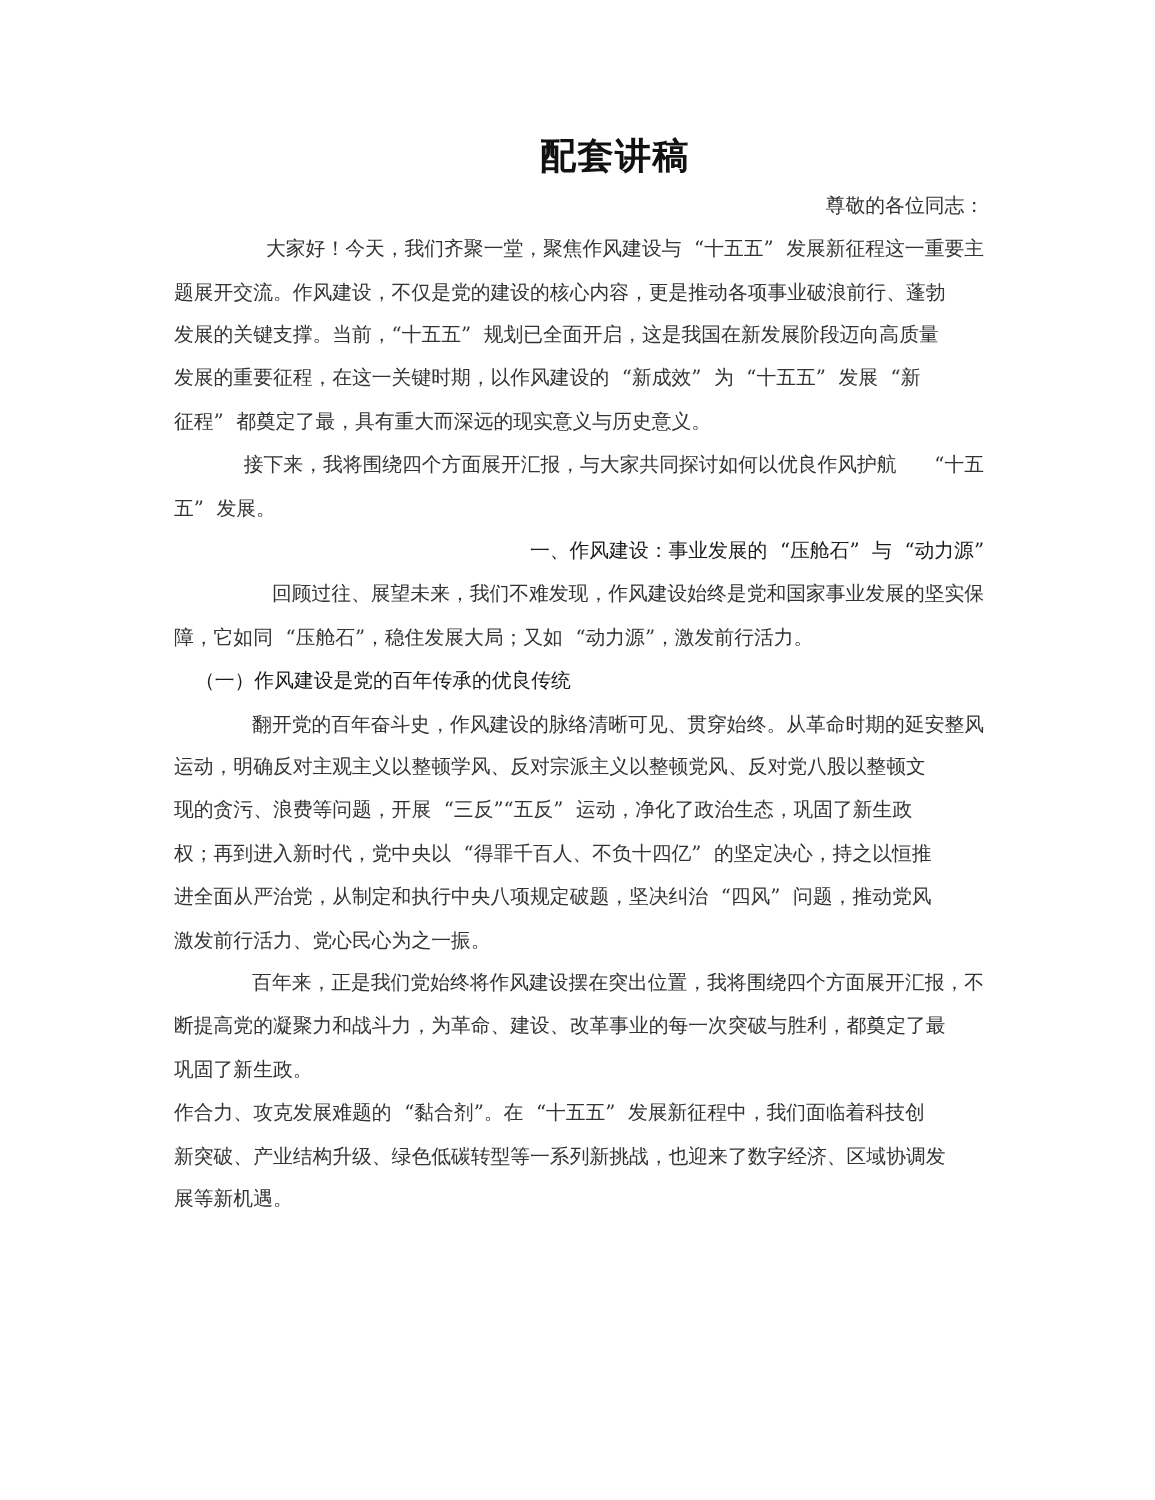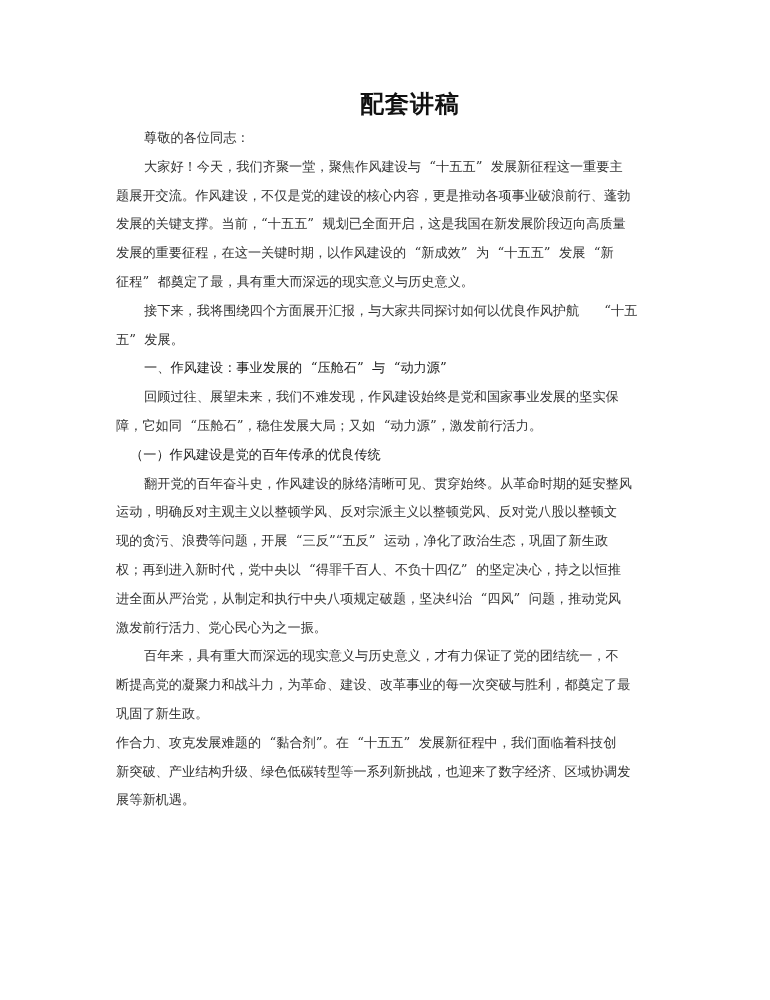--- a/index.html
+++ b/index.html
@@ -11,21 +11,21 @@
       position: absolute; left: 0; top: 88px; width: 820px; text-align: center;
       font-family: "DejaVu Serif", "Liberation Serif", serif;
       font-size: 24px; font-weight: bold; color: #111111; letter-spacing: 1px;
     }
     .body {
       position: absolute; left: 116px; top: 124px; width: 540px;
       font-family: "DejaVu Serif", "Liberation Serif", serif;
       font-size: 13.2px; color: #333333; line-height: 28.8px;
     }
     .line { display: block; white-space: pre; height: 28.8px; overflow: visible; }
-    .indent { padding-left: 28px; }
+    .indent { padding-left: 28px; text-align: right; }
     .subindent { padding-left: 14px; }
     .bold { font-weight: normal; color: #1a1a1a; }
   </style>
 </head>
 <body>
 
 <div class="page">
   <div class="title">配套讲稿</div>
 
   <div class="body">
@@ -50,21 +50,21 @@
       <span class="line">障，它如同  “压舱石”，稳住发展大局；又如  “动力源”，激发前行活力。</span>
 
       <div>
         <span class="line subindent bold">（一）作风建设是党的百年传承的优良传统</span>
         <span class="line indent">翻开党的百年奋斗史，作风建设的脉络清晰可见、贯穿始终。从革命时期的延安整风</span>
         <span class="line">运动，明确反对主观主义以整顿学风、反对宗派主义以整顿党风、反对党八股以整顿文</span>
         <span class="line">现的贪污、浪费等问题，开展  “三反”“五反”  运动，净化了政治生态，巩固了新生政</span>
         <span class="line">权；再到进入新时代，党中央以  “得罪千百人、不负十四亿”  的坚定决心，持之以恒推</span>
         <span class="line">进全面从严治党，从制定和执行中央八项规定破题，坚决纠治  “四风”  问题，推动党风</span>
         <span class="line">激发前行活力、党心民心为之一振。</span>
-        <span class="line indent">百年来，具有重大而深远的现实意义与历史意义，才有力保证了党的团结统一，不</span>
+        <span class="line indent">百年来，正是我们党始终将作风建设摆在突出位置，我将围绕四个方面展开汇报，不</span>
         <span class="line">断提高党的凝聚力和战斗力，为革命、建设、改革事业的每一次突破与胜利，都奠定了最</span>
         <span class="line">巩固了新生政。</span>
       </div>
 
       <div>
         <span class="line">作合力、攻克发展难题的  “黏合剂”。在  “十五五”  发展新征程中，我们面临着科技创</span>
         <span class="line">新突破、产业结构升级、绿色低碳转型等一系列新挑战，也迎来了数字经济、区域协调发</span>
         <span class="line">展等新机遇。</span>
       </div>
     </div>

